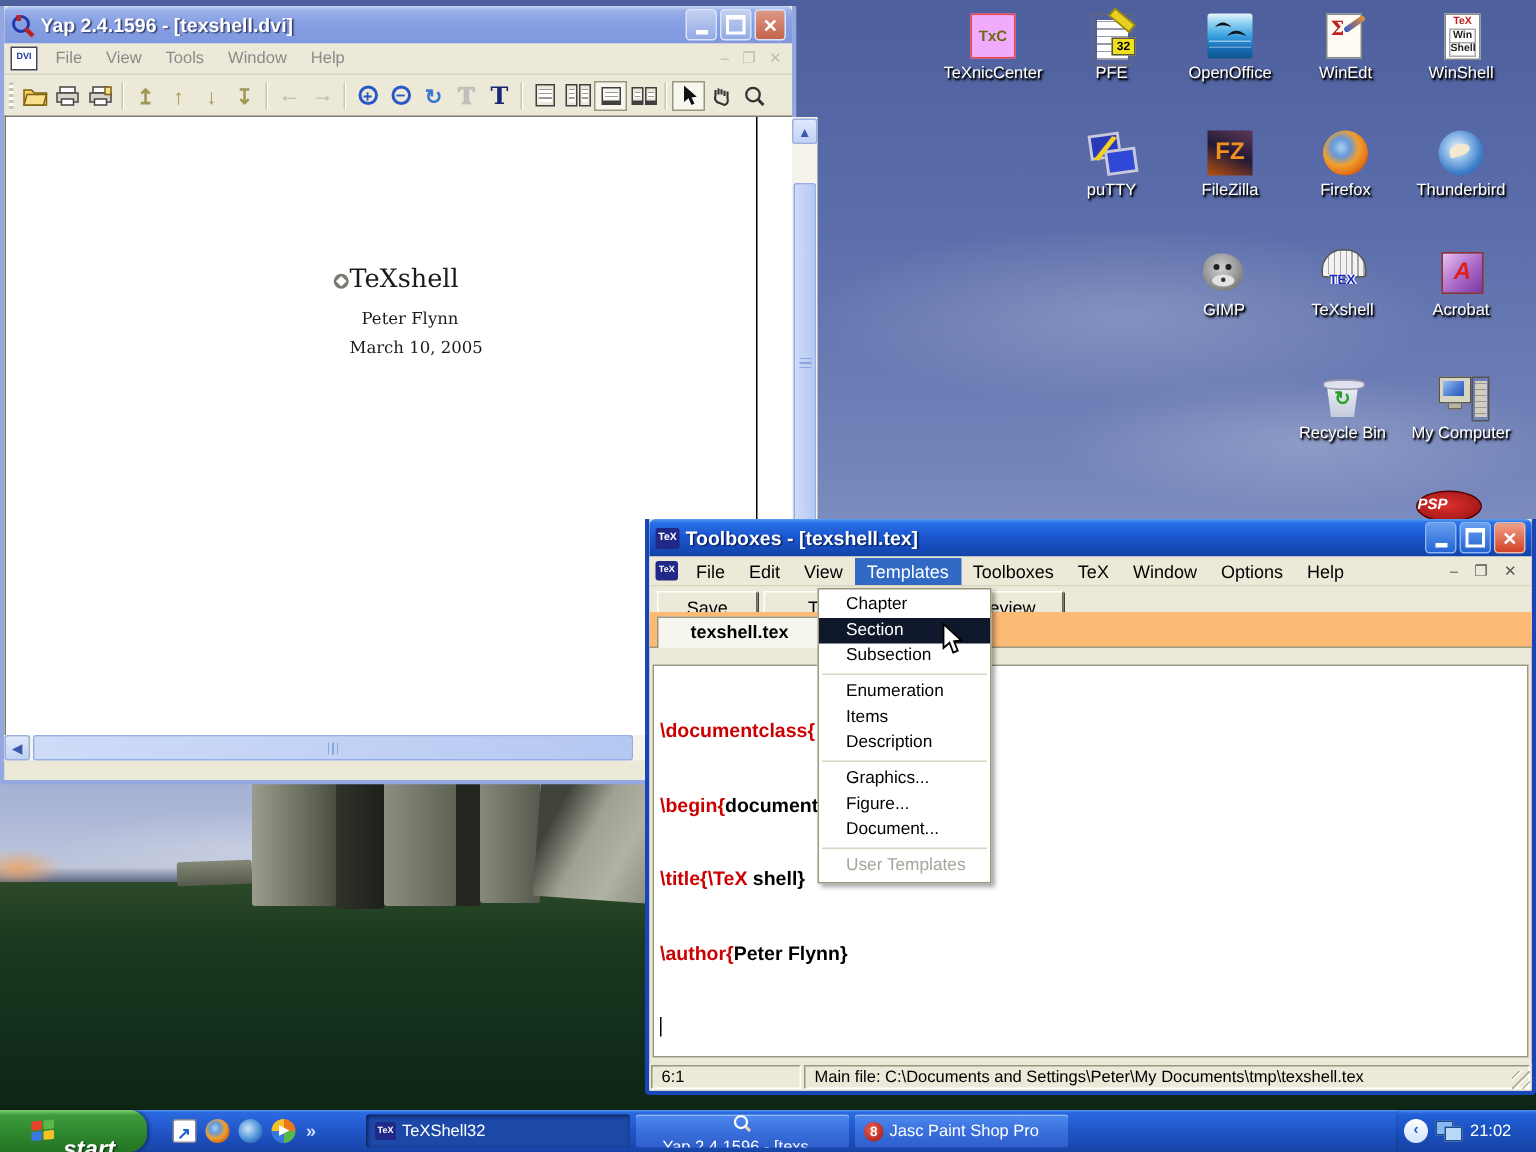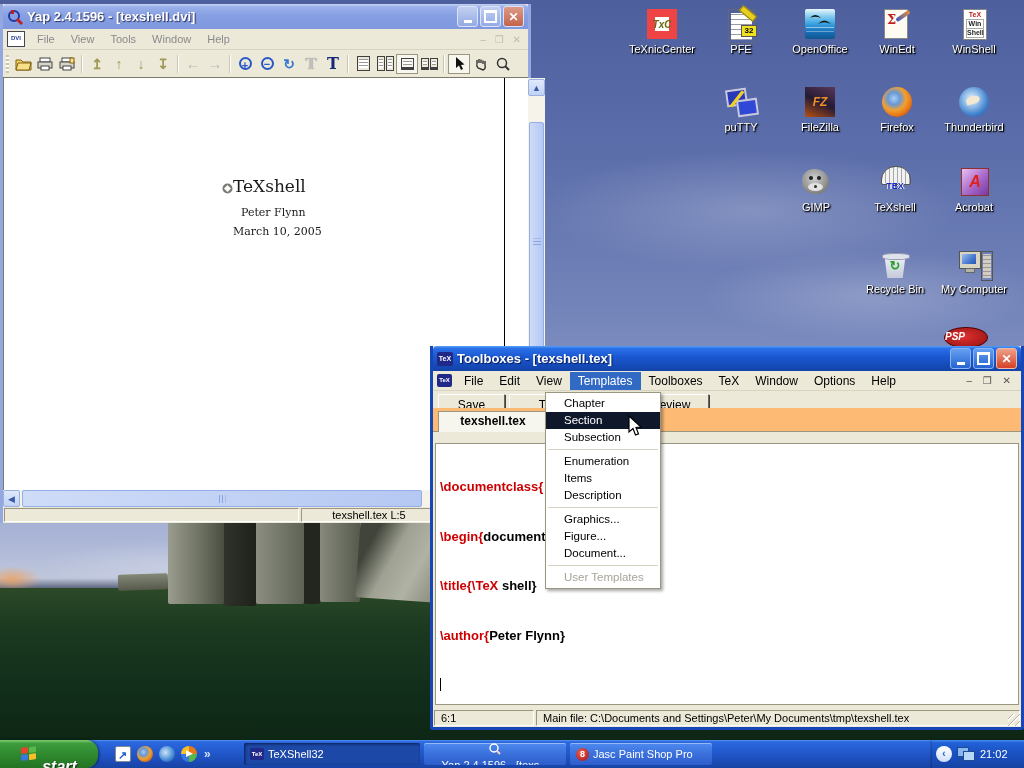--- a/index.html
+++ b/index.html
@@ -136,21 +136,21 @@
     <div class="stone" style="left:168px;top:518px;width:56px;height:86px;background:linear-gradient(90deg,#9a9d8e,#6c7061 60%,#4a4e42);"></div>
     <div class="stone" style="left:224px;top:518px;width:32px;height:88px;background:linear-gradient(90deg,#30332a,#1e211b);"></div>
     <div class="stone" style="left:256px;top:518px;width:48px;height:86px;background:linear-gradient(90deg,#8b8e80,#5e6254);"></div>
     <div class="stone" style="left:304px;top:518px;width:16px;height:86px;background:#23261f;"></div>
     <div class="stone" style="left:320px;top:518px;width:40px;height:84px;background:linear-gradient(90deg,#86897b,#565a4c);"></div>
     <div class="stone" style="left:358px;top:518px;width:80px;height:82px;background:linear-gradient(115deg,#40443a 20%,#9fa293 45%,#b0b3a4 70%,#888b7c);transform:rotate(4deg);"></div>
   </div>
 
   <div class="dicon" style="left:624px;top:8px;">
     <div class="art">
-      <div style="position:absolute;inset:1px;border:8px solid #ef4444;background:#ffffff;display:flex;align-items:center;justify-content:center;font-weight:bold;font-size:10px;color:#6a6a10;font-style:italic;">TxC</div>
+      <div style="position:absolute;inset:1px;border:1px solid #ef4444;background:#f0abfc;display:flex;align-items:center;justify-content:center;font-weight:bold;font-size:10px;color:#6a6a10;">TxC</div>
     </div>
     <div class="lbl">TeXnicCenter</div>
   </div>
   <div class="dicon" style="left:703px;top:8px;">
     <div class="art">
       <div style="position:absolute;left:3px;top:1px;width:21px;height:27px;background:#fff;border:1px solid #667;background-image:repeating-linear-gradient(180deg,transparent 0 4px,#99a 4px 5px);background-clip:content-box;padding:3px 2px;"></div>
       <div style="position:absolute;left:14px;top:2px;width:16px;height:5px;background:#e8d020;border:1px solid #908010;transform:rotate(40deg);"></div>
       <div style="position:absolute;right:0;bottom:3px;width:14px;height:10px;background:#f0e020;border:1px solid #555;font-size:8px;font-weight:bold;line-height:9px;color:#000;">32</div>
     </div>
     <div class="lbl">PFE</div>
@@ -189,21 +189,21 @@
   <div class="dicon" style="left:703px;top:86px;">
     <div class="art">
       <div style="position:absolute;left:1px;top:3px;width:17px;height:13px;background:#2838b8;border:2px solid #c8c8d8;transform:rotate(-8deg);"></div>
       <div style="position:absolute;left:12px;top:13px;width:17px;height:13px;background:#3048d8;border:2px solid #c8c8d8;transform:rotate(-8deg);"></div>
       <div style="position:absolute;left:10px;top:5px;width:4px;height:16px;background:#f0d020;transform:skewX(-28deg) rotate(14deg);"></div>
     </div>
     <div class="lbl">puTTY</div>
   </div>
   <div class="dicon" style="left:782px;top:86px;">
     <div class="art">
-      <div style="position:absolute;inset:1px;background:linear-gradient(205deg,#5a3858 0%,#241a34 50%,#b85010 100%);display:flex;align-items:center;justify-content:center;font-size:12px;font-weight:bold;color:#f09020;font-style:italic;">FZ</div>
+      <div style="position:absolute;inset:1px;background:linear-gradient(205deg,#5a3858 0%,#241a34 50%,#b85010 100%);display:flex;align-items:center;justify-content:center;font-size:16px;font-weight:bold;color:#f09020;">FZ</div>
     </div>
     <div class="lbl">FileZilla</div>
   </div>
   <div class="dicon" style="left:859px;top:86px;">
     <div class="art">
       <div style="position:absolute;inset:1px;border-radius:50%;background:radial-gradient(circle at 40% 38%,#a8d0f0 0%,#6898d8 24%,#f0a030 46%,#e87818 66%,#c04808 84%,#8c2c06 100%);"></div>
     </div>
     <div class="lbl">Firefox</div>
   </div>
   <div class="dicon" style="left:936px;top:86px;">
@@ -376,25 +376,20 @@
           </div>
       </div>
     </div>
     <div id="hscroll">
       <div class="sbtn">◀</div>
       <div class="sthumb h" style="margin-left:2px;width:400px;height:17px;">
           <div class="ridges"></div>
         </div>
       <div class="sbtn" style="margin-left:auto;">▶</div>
     </div>
-    <div id="yapstatus">
-      <div class="ssec" style="width:295px;"></div>
-      <div class="ssec" style="width:136px;justify-content:center;">texshell.tex L:5</div>
-      <div class="ssec" style="flex:1;"></div>
-    </div>
   </div>
 
   <div id="texshell" class="win">
     <div class="titlebar">
       <div style="width:16px;height:14px;background:#202888;border-radius:2px;margin-right:4px;color:#fff;font-size:7px;font-weight:bold;text-align:center;line-height:14px;">TeX</div>
       <div class="titletxt">Toolboxes - [texshell.tex]</div>
       <div class="tbtns">
         <div class="tbtn">
             <div style="width:8px;height:3px;background:#fff;margin-top:9px;"></div>
           </div>

